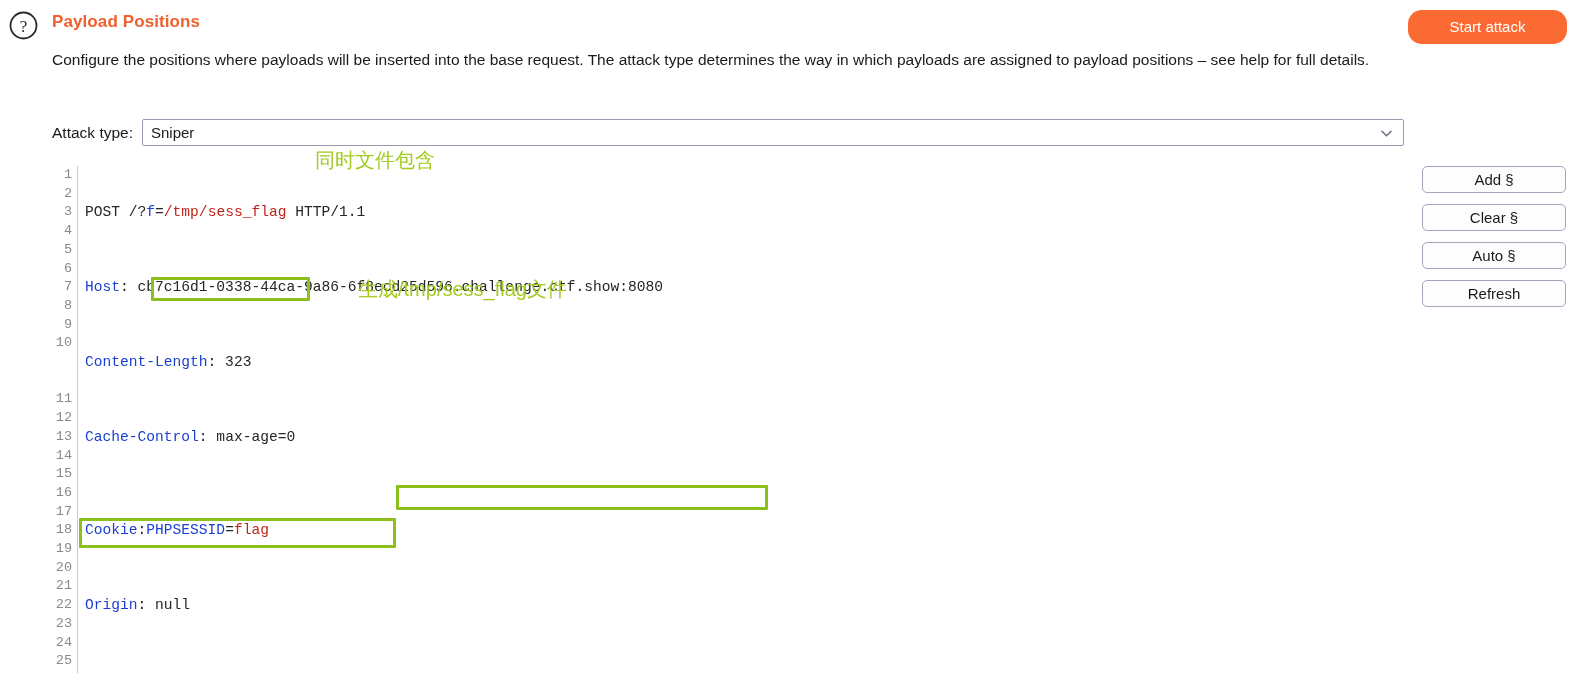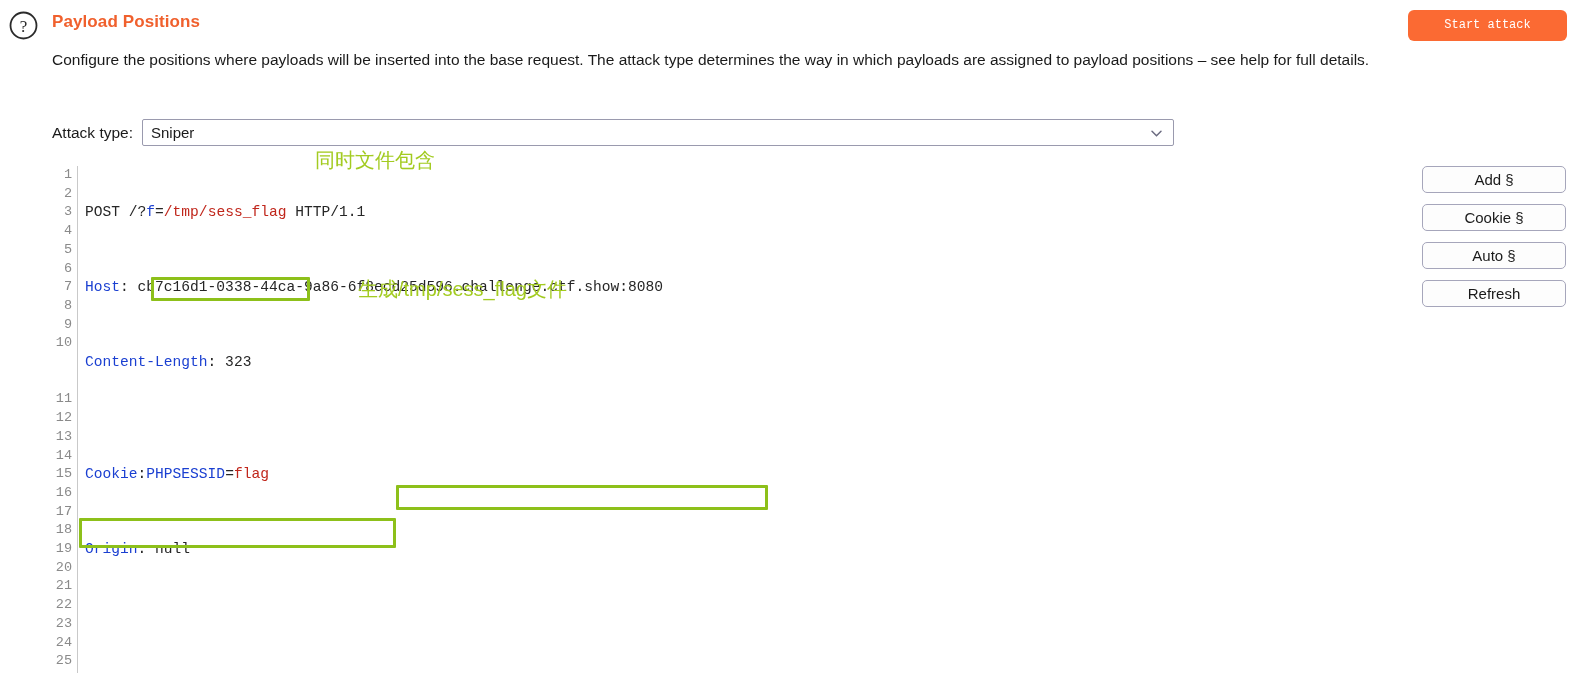--- a/index.html
+++ b/index.html
@@ -18,36 +18,36 @@
     width: 29px; height: 29px;
   }
   .title {
     position: absolute; left: 52px; top: 12px;
     font-size: 17px; font-weight: bold; color: #f0602d;
     letter-spacing: 0.1px;
   }
   .start-attack {
     position: absolute; right: 8px; top: 10px;
     background: #fb6a33; color: #fff;
-    border: none; border-radius: 6px;
-    font-size: 12px; font-family: Liberation Mono, monospace;
+    border: none; border-radius: 14px;
+    font-size: 15px; font-family: Liberation Sans, sans-serif;
     padding: 8px 16px 9px 16px; cursor: pointer;
     min-width: 159px;
   }
   .desc {
     position: absolute; left: 52px; top: 48px; width: 1375px;
     font-size: 15.5px; color: #1a1a1a; line-height: 24px;
   }
   .attack-row {
     position: absolute; left: 52px; top: 119px;
     display: flex; align-items: center;
   }
   .attack-label { font-size: 15.5px; color: #1a1a1a; margin-right: 9px; }
   .attack-select {
-    width: 1032px; height: 27px;
+    width: 1262px; height: 27px;
     border: 1px solid #9a9aae; border-radius: 2px;
     background: #fff; position: relative;
     display: flex; align-items: center;
     padding-left: 8px; font-size: 15px; color: #1a1a1a;
     cursor: pointer;
   }
   .attack-select .chev {
     position: absolute; right: 10px; top: 6px;
     width: 13px; height: 13px;
   }
@@ -163,20 +163,21 @@
       <div class="ln" style="top:486.2px">25</div>
     </div>
 
     <div class="code">
       <div class="row"><span class="val">POST /?</span><span class="blue">f</span><span class="val">=</span><span class="red">/tmp/sess_flag</span><span class="val"> HTTP/1.1</span></div>
 
       <div class="row"><span class="hdr">Host</span><span class="val">: cb7c16d1-0338-44ca-9a86-6f8ecd25d596.challenge.ctf.show:8080</span></div>
 
       <div class="row"><span class="hdr">Content-Length</span><span class="val">: 323</span></div>
 
+      <div class="row"><span class="hdr">Cache-Control</span><span class="val">: max-age=0</span></div>
 
 
       <div class="row"><span class="hdr">Cookie</span><span class="val">:</span><span class="blue">PHPSESSID</span><span class="val">=</span><span class="red">flag</span></div>
 
       <div class="row"><span class="hdr">Origin</span><span class="val">: null</span></div>
 
       
 
       
 
@@ -215,18 +216,18 @@
 
   <div class="gnote" style="left:308px; top:147px;">同时文件包含</div>
   <div class="gnote" style="left:351px; top:276px;">生成/tmp/sess_flag文件</div>
 
   <div class="gbox" style="left:151px; top:277px;  width:159px; height:24px;"></div>
   <div class="gbox" style="left:396px; top:485px;  width:372px; height:25px;"></div>
   <div class="gbox" style="left:79px;  top:518px;  width:317px; height:30px;"></div>
 
   <div class="side-buttons">
     <button class="side-btn">Add §</button>
-    <button class="side-btn">Cookie §</button>
+    <button class="side-btn">Clear §</button>
     <button class="side-btn">Auto §</button>
     <button class="side-btn">Refresh</button>
   </div>
 
 </div>
 
 </body></html>

